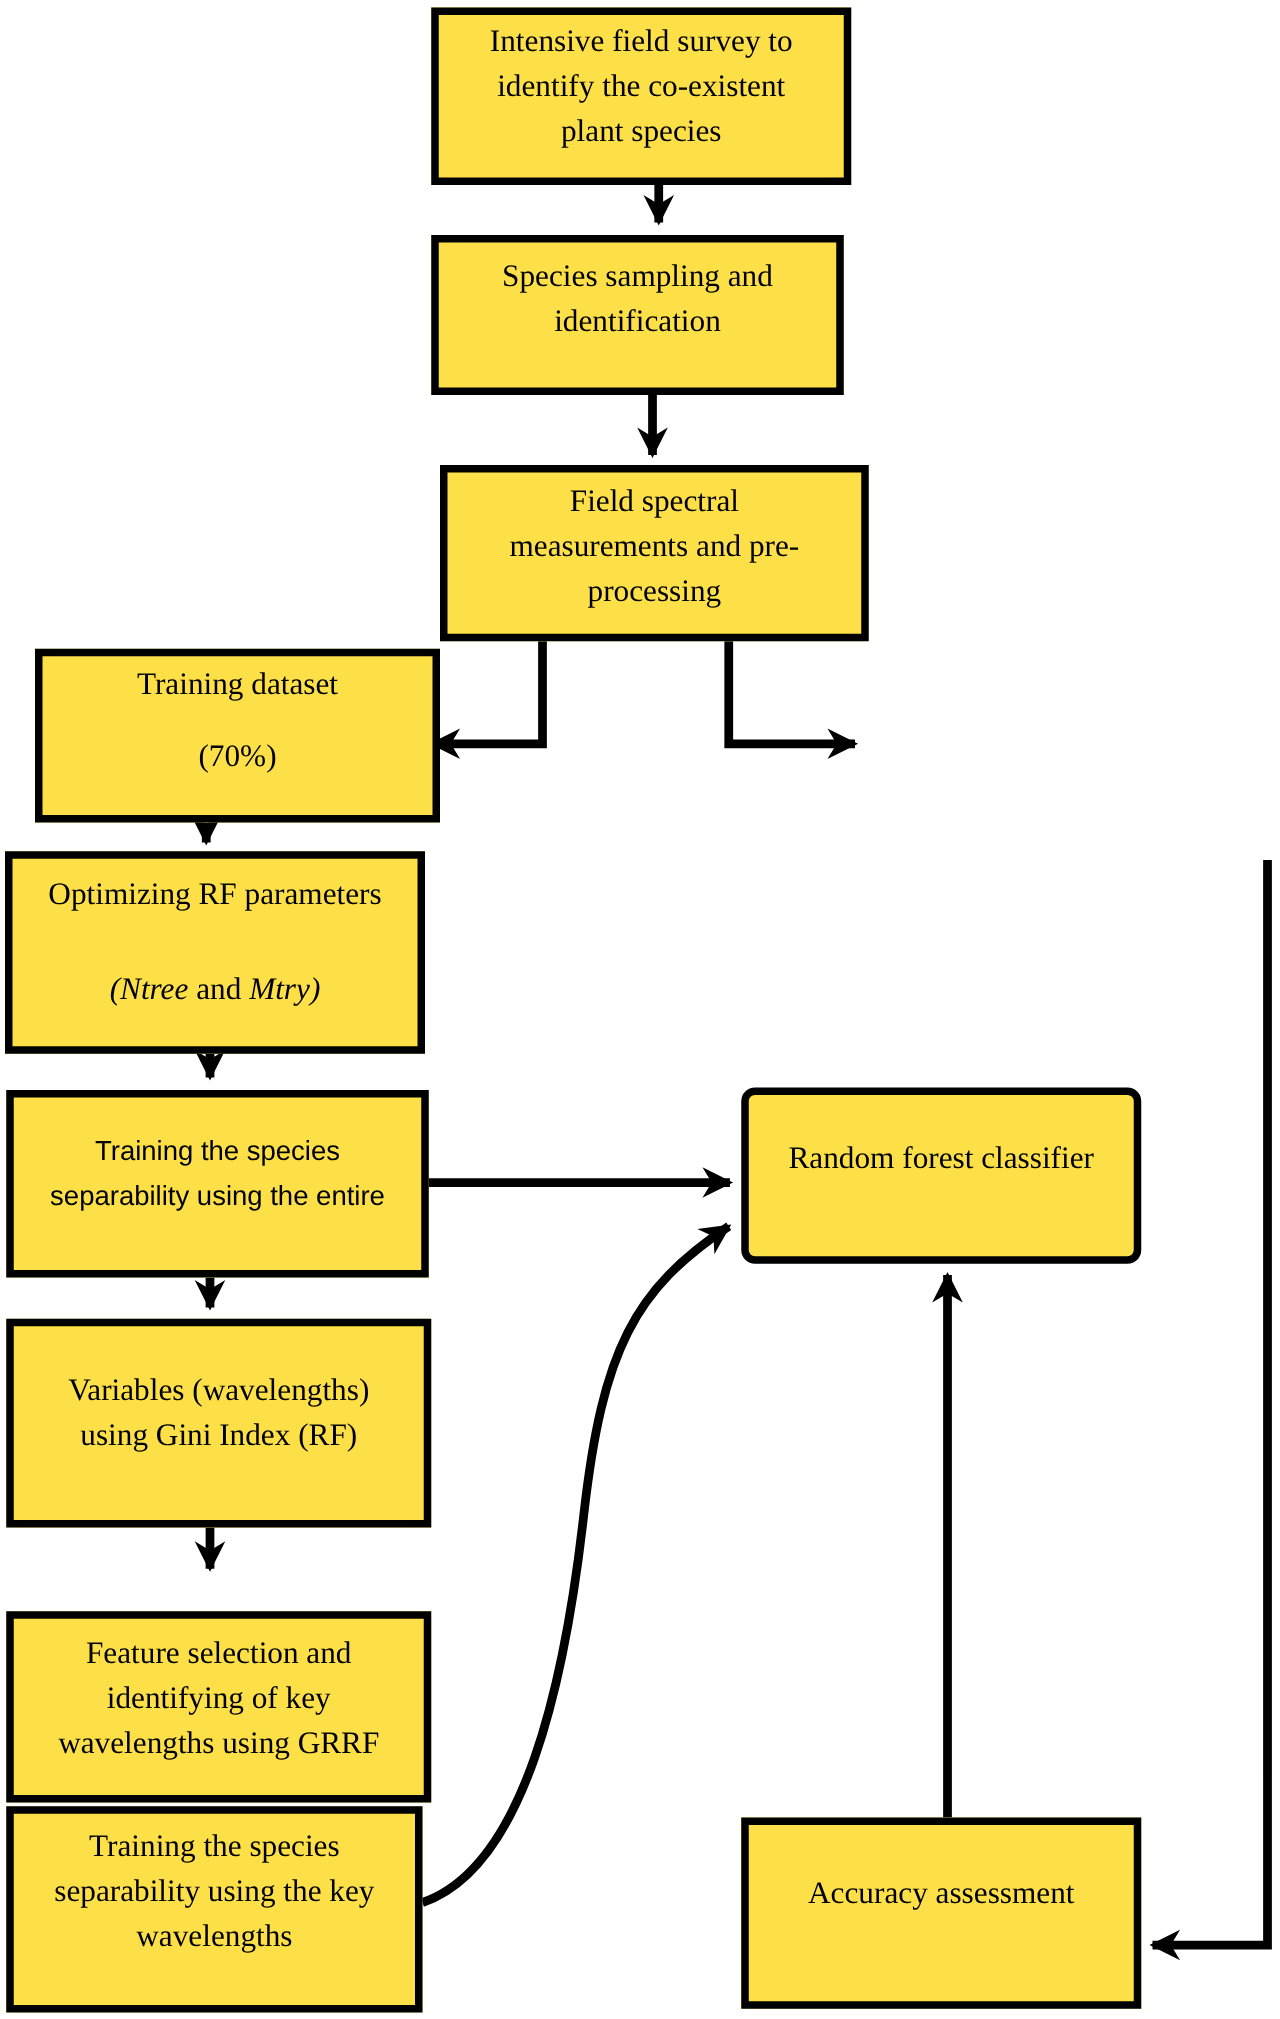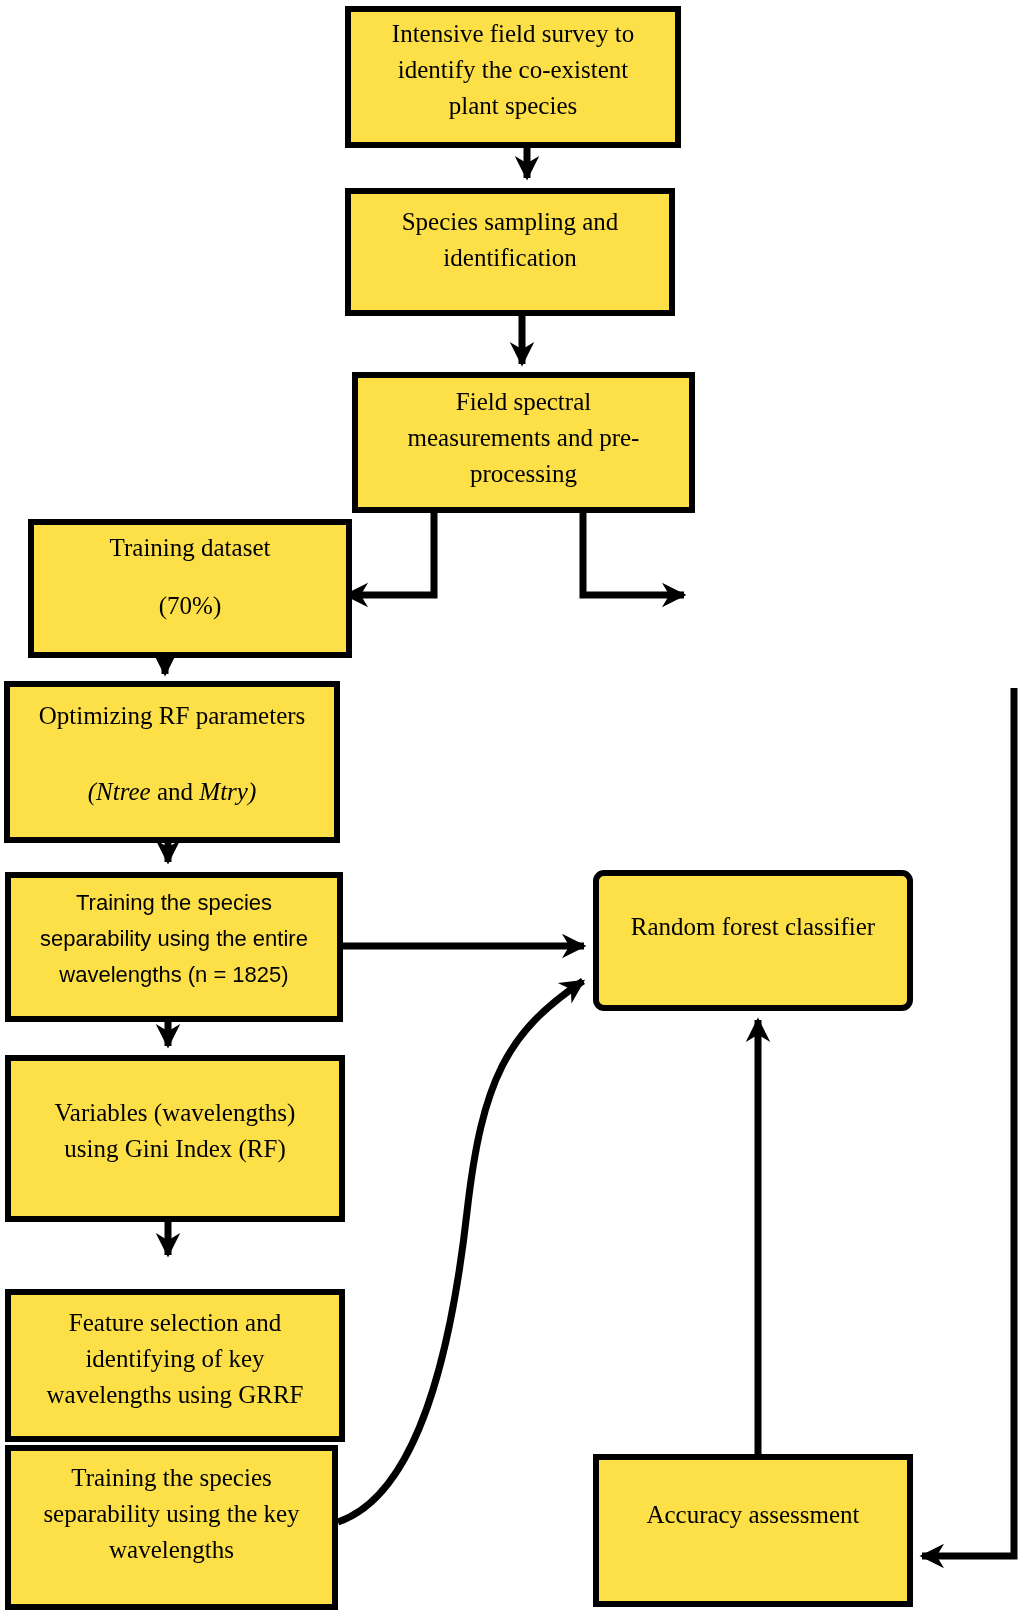--- a/index.html
+++ b/index.html
@@ -90,21 +90,20 @@
 
 
   <div class="node" style="left:4px; top:681px; width:336px; height:162px; padding-bottom:16px;gap:40px;">
     <div class="line">Optimizing RF parameters</div>
     <div class="line"><i>(Ntree</i><span> and </span><i>Mtry)</i></div>
   </div>
 
   <div class="node sans" style="left:5px; top:872px; width:338px; height:150px; padding-bottom:16px;">
     <div class="line">Training the species</div>
     <div class="line">separability using the entire</div>
-    <div class="line">wavelengths (n = 1825)</div>
   </div>
 
   <div class="node" style="left:5px; top:1055px; width:340px; height:167px; padding-bottom:16px;">
     <div class="line">Variables (wavelengths)</div>
     <div class="line">using Gini Index (RF)</div>
   </div>
 
   <div class="node" style="left:5px; top:1265px; width:340px; height:153px; padding-bottom:14px;margin-top:24px;">
     <div class="line">Feature selection and</div>
     <div class="line">identifying of key</div>

